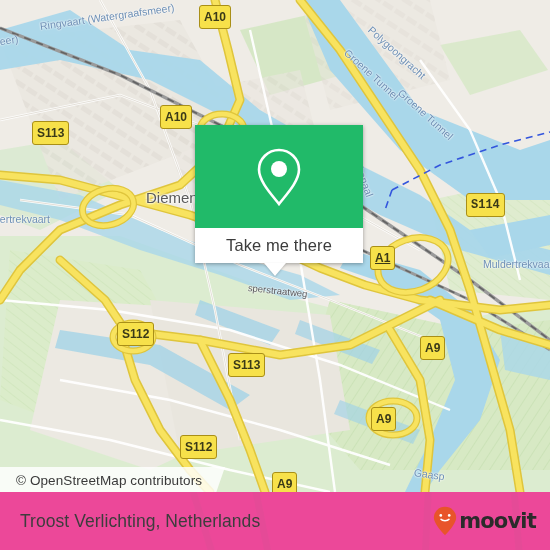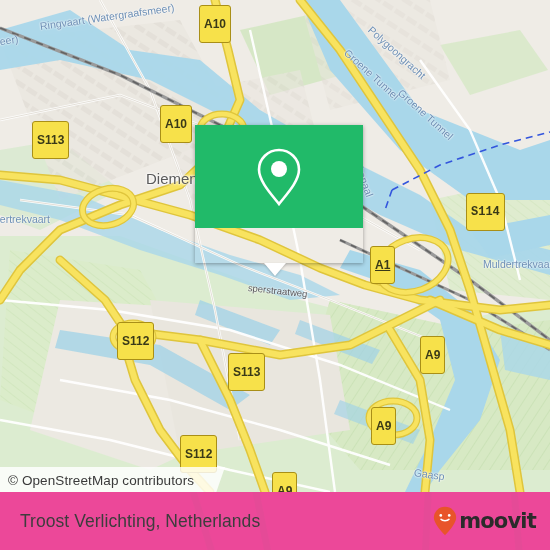--- a/index.html
+++ b/index.html
@@ -47,21 +47,21 @@
     position:absolute;left:0;top:467px;height:26px;width:216px;
     background:rgba(255,255,255,.82);
     display:flex;align-items:center;
   }
   .osm-bar:after{
     content:"";position:absolute;right:-9px;top:0;width:0;height:0;
     border-top:26px solid rgba(255,255,255,.82);
     border-right:9px solid transparent;
   }
   .osm-text{
-    font-size:13.5px;color:#3a3a3a;padding-left:8px;white-space:nowrap;letter-spacing:.1px;
+    font-size:13.5px;color:#3a3a3a;padding-left:16px;white-space:nowrap;letter-spacing:.1px;
   }
 
   
   .footer{
     position:absolute;left:0;top:492px;width:550px;height:58px;
     background:#ec4899;overflow:hidden;
   }
   .footer-watermark{position:absolute;left:0;top:-480px;width:550px;height:550px;opacity:.055;}
   .footer-title{
     position:absolute;left:20px;top:50%;transform:translateY(-50%);
@@ -74,25 +74,26 @@
   .brand-mark{width:24px;height:30px;display:block;}
   .brand-word{
     font-size:21px;font-weight:bold;color:#2b2b2b;letter-spacing:-0.8px;
     line-height:1;font-family:"DejaVu Sans", sans-serif;
   }
 
   
   .shield{
     position:absolute;background:#f7e14a;border:1.4px solid #a98f17;border-radius:3px;
     color:#3a3a18;font-size:12px;font-weight:bold;line-height:1;
-    padding:12px 4px;white-space:nowrap;
+    padding:5px 4px;white-space:nowrap;
   }
   .place-label{
     position:absolute;font-size:15px;color:#5a5a5a;white-space:nowrap;
     text-shadow:0 0 3px #fff,0 0 3px #fff,0 0 2px #fff;
+    margin-top:19px;
   }
   .water-label{
     position:absolute;font-size:10.5px;color:#6d8fb5;white-space:nowrap;
     text-shadow:0 0 2px #fff,0 0 2px #fff;
   }
   .road-label{
     position:absolute;font-size:9.5px;color:#57565a;white-space:nowrap;
     text-shadow:0 0 2px #fff,0 0 2px #fff;
   }
 </style>
@@ -238,20 +239,23 @@
         <div class="shield" style="left: 272px; top: 472px;">A9</div>
       </div>
 
     <div class="card">
       <div class="card-top">
         <svg class="card-pin" viewBox="0 0 56 62">
           <path d="M28 4 C17 4 8 12.8 8 23.6 C8 36 22 50 28 58 C34 50 48 36 48 23.6 C48 12.8 39 4 28 4 Z" fill="none" stroke="#ffffff" stroke-width="2.6"></path>
           <circle cx="28" cy="23" r="8" fill="#ffffff"></circle>
         </svg>
       </div>
+      <div class="card-bottom">
+        <span class="card-bottom-label">Take me there</span>
+      </div>
     </div>
     <div class="card-tail"></div>
 
     <div class="osm-bar">
       <span class="osm-text">© OpenStreetMap contributors</span>
     </div>
   </div>
 
   <div class="footer">
     <svg class="footer-watermark" viewBox="0 0 550 550" preserveAspectRatio="none">

